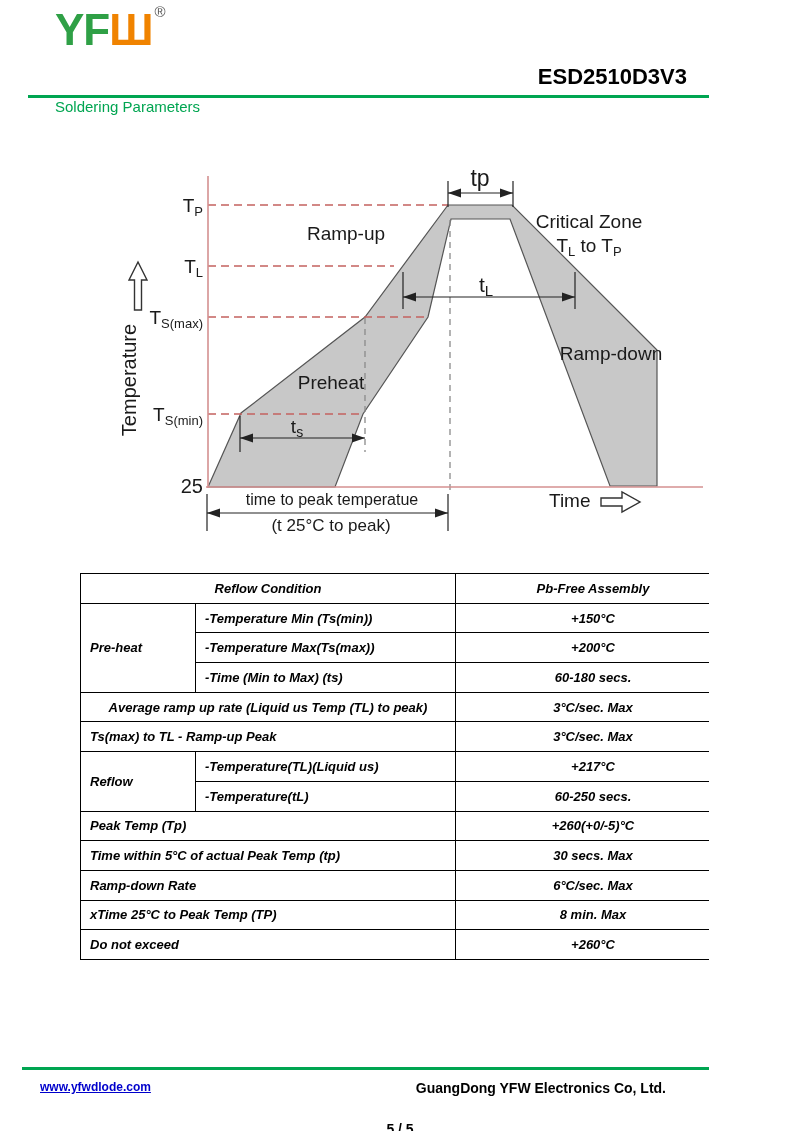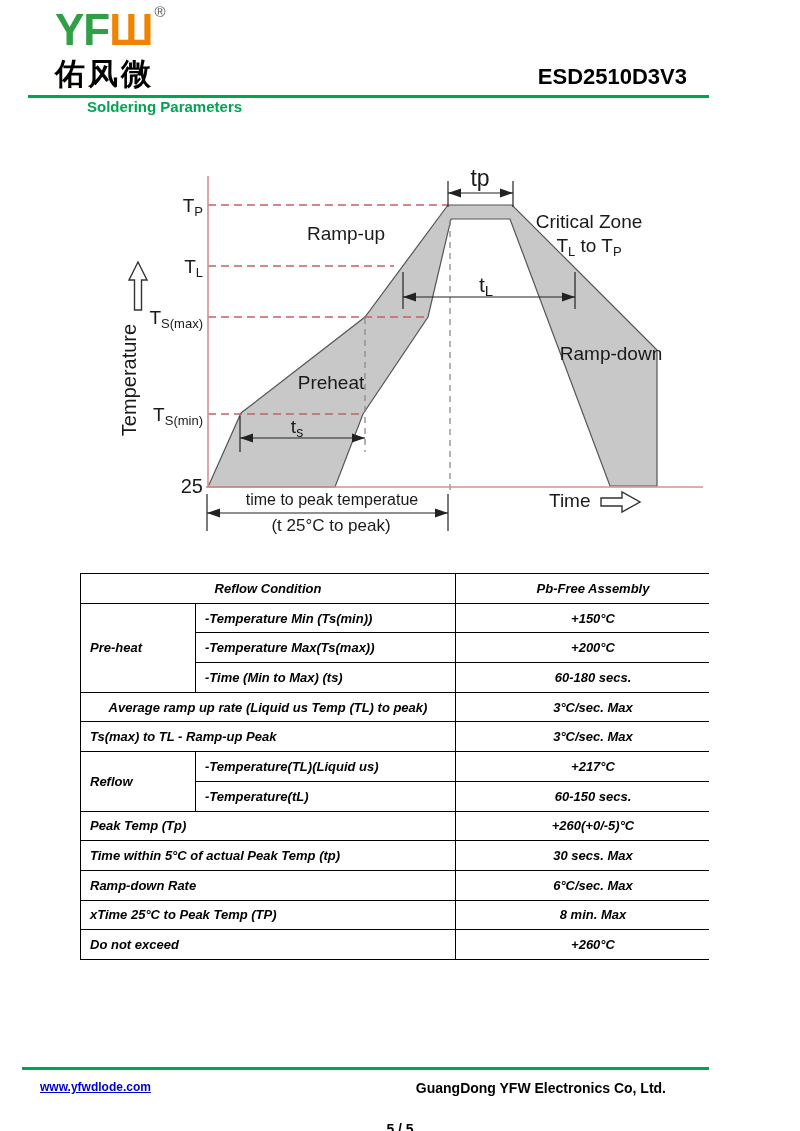--- a/index.html
+++ b/index.html
@@ -8,21 +8,21 @@
   
   .logo-block{position:absolute;left:55px;top:8px;}
   .logo-text{font-size:44px;font-weight:900;line-height:1;letter-spacing:-1px;}
   .logo-yf{color:#2fa046;}
   .logo-w{color:#F08300;}
   .logo-reg{font-size:15px;font-weight:400;color:#555;vertical-align:top;position:relative;top:-4px;left:2px;}
   .logo-cn{font-size:30px;font-weight:700;color:#000;letter-spacing:3px;margin-top:2px;}
   .part-number{position:absolute;top:64px;right:22px;font-size:22px;font-weight:700;color:#000;}
   .rule{position:absolute;background:#00A551;}
   .rule.top{left:28px;top:95px;width:762px;height:3px;}
-  .section-title{position:absolute;left:55px;top:98px;font-size:15px;font-weight:700;color:#00A551;margin-left:32px;}
+  .section-title{position:absolute;left:55px;top:98px;font-size:15px;font-weight:400;color:#00A551;}
   
   .diagram{position:absolute;left:0;top:130px;width:800px;height:430px;}
   .diagram text{font-family:"Liberation Sans", sans-serif;fill:#1a1a1a;}
   
   .reflow-table{position:absolute;left:80px;top:573px;width:650px;border-collapse:collapse;
                 font-size:13px;font-weight:700;color:#000;table-layout:fixed;}
   .reflow-table td,.reflow-table th{border:1.6px solid #000;height:28.7px;padding:0 6px;
                 background:#fff;vertical-align:middle;font-style:italic;}
   .reflow-table .c{text-align:center;}
   .reflow-table .l{text-align:left;padding-left:9px;}
@@ -34,21 +34,20 @@
             font-size:14px;font-weight:700;color:#000;margin-top:40px;}
   .company{position:absolute;right:43px;top:1080px;font-size:14px;font-weight:700;color:#000;}
 </style>
 </head>
 <body>
 
 <div class="page">
 
   <div class="logo-block">
     <div class="logo-text"><span class="logo-yf">YF</span><span class="logo-w">Ш</span><span class="logo-reg">®</span></div>
-    <div class="logo-cn">佑风微</div>
   </div>
   <div class="part-number">ESD2510D3V3</div>
   <div class="rule top"></div>
   <div class="section-title">Soldering Parameters</div>
 
   <svg class="diagram" viewBox="0 130 800 430">
 
     <polygon points="208,487 241,413 365,317 448,205 512,205 657,350 657,486 610,486 510,219 451,219 428,317 363,414 335,487" fill="#C8C8C8" stroke="#555555" stroke-width="1.2"></polygon>
 
     <line x1="208" y1="205" x2="448" y2="205" stroke="#C4625F" stroke-width="1.6" stroke-dasharray="8 5"></line>
@@ -142,21 +141,21 @@
       <td class="l" colspan="2">Ts(max) to TL - Ramp-up Peak</td>
       <td class="c">3°C/sec. Max</td>
     </tr>
     <tr>
       <td class="l" rowspan="2">Reflow</td>
       <td class="l">-Temperature(TL)(Liquid us)</td>
       <td class="c">+217°C</td>
     </tr>
     <tr>
       <td class="l">-Temperature(tL)</td>
-      <td class="c">60-150 secs.</td>
+      <td class="c">60-250 secs.</td>
     </tr>
     <tr>
       <td class="l" colspan="2">Peak Temp (Tp)</td>
       <td class="c">+260(+0/-5)°C</td>
     </tr>
     <tr>
       <td class="l" colspan="2">Time within 5°C of actual Peak Temp (tp)</td>
       <td class="c">30 secs. Max</td>
     </tr>
     <tr>

